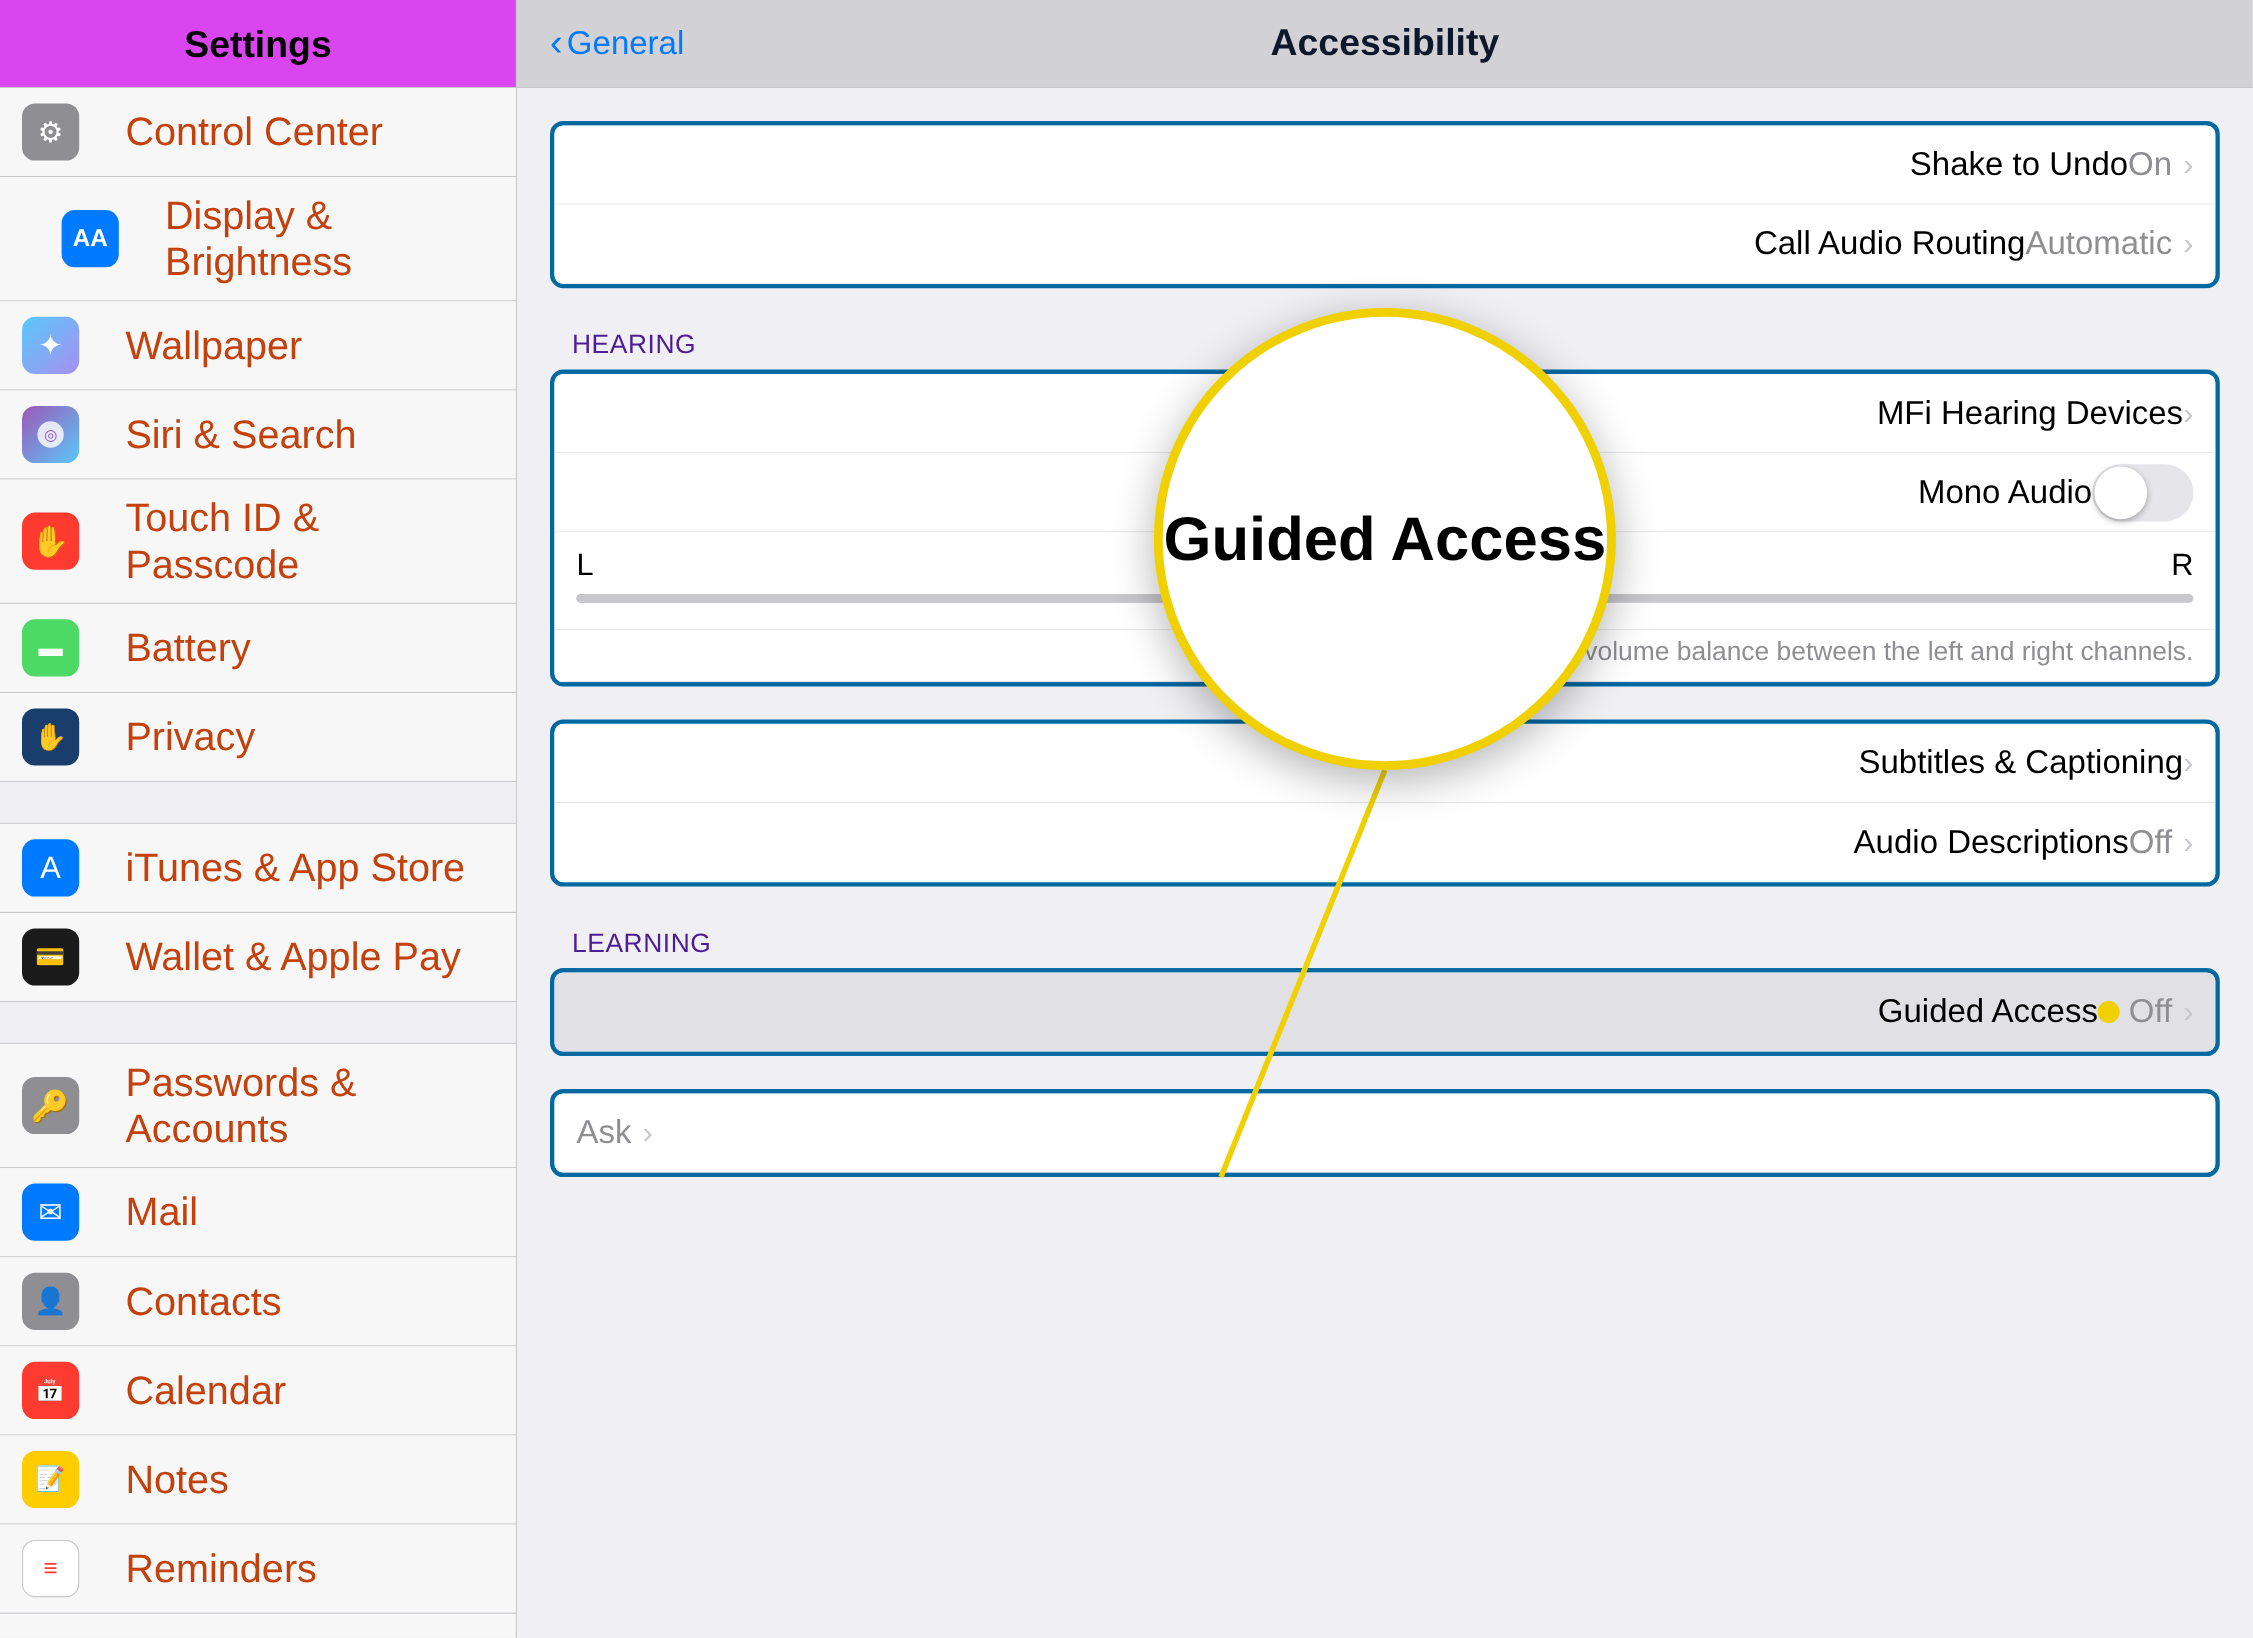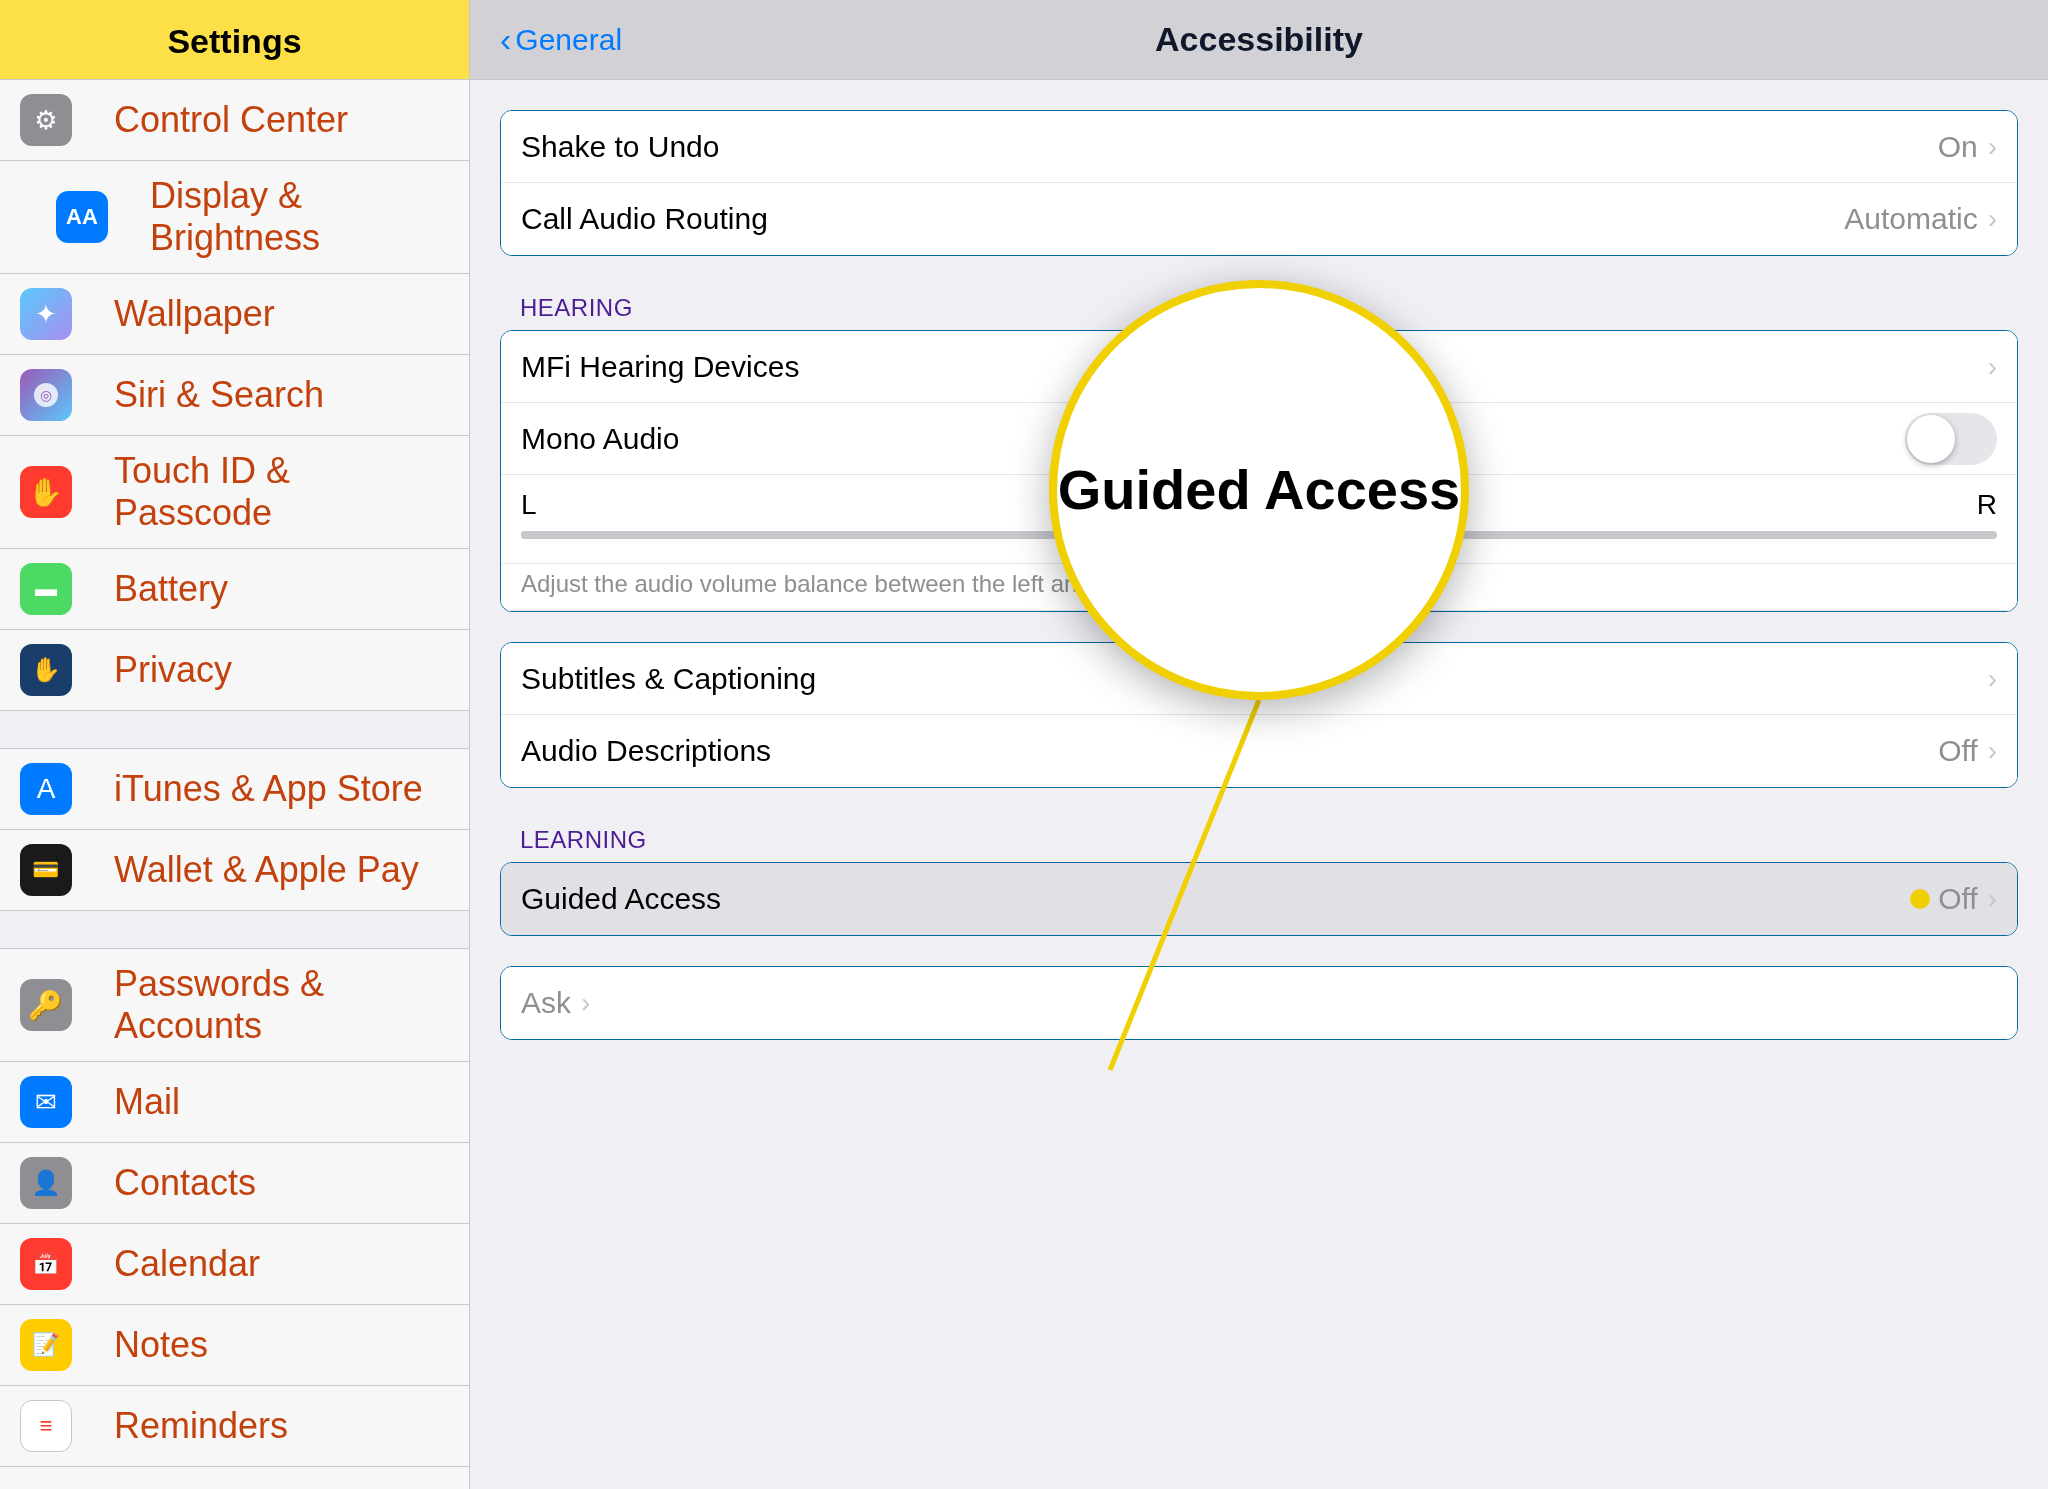--- a/index.html
+++ b/index.html
@@ -16,21 +16,21 @@
     .sidebar {
       width: 470px;
       background: #f7f7f7;
       border-right: 1px solid #c8c7cc;
       display: flex;
       flex-direction: column;
       height: 100%;
       overflow: hidden;
     }
     .sidebar-header {
-      background: #fde047;
+      background: #d946ef;
       text-align: center;
       padding: 22px 0 18px;
       border-bottom: 1px solid #c8c7cc;
     }
     .sidebar-header span {
       font-size: 34px;
       font-weight: 600;
       color: #000;
     }
     .sidebar-list {
@@ -119,21 +119,22 @@
       color: #4c1d95;
       text-transform: uppercase;
       letter-spacing: 0.5px;
       padding: 8px 20px 8px;
       font-weight: 400;
     }
     .group-body {
       background: #fff;
       border-radius: 12px;
       overflow: hidden;
-      border: 1px solid #0369a1;
+      border: 4px solid #0369a1;
+      text-align: right;
     }
     .settings-row {
       display: flex;
       align-items: center;
       padding: 0 20px;
       min-height: 72px;
       border-bottom: 1px solid #e5e5ea;
       background: #fff;
       cursor: pointer;
     }

